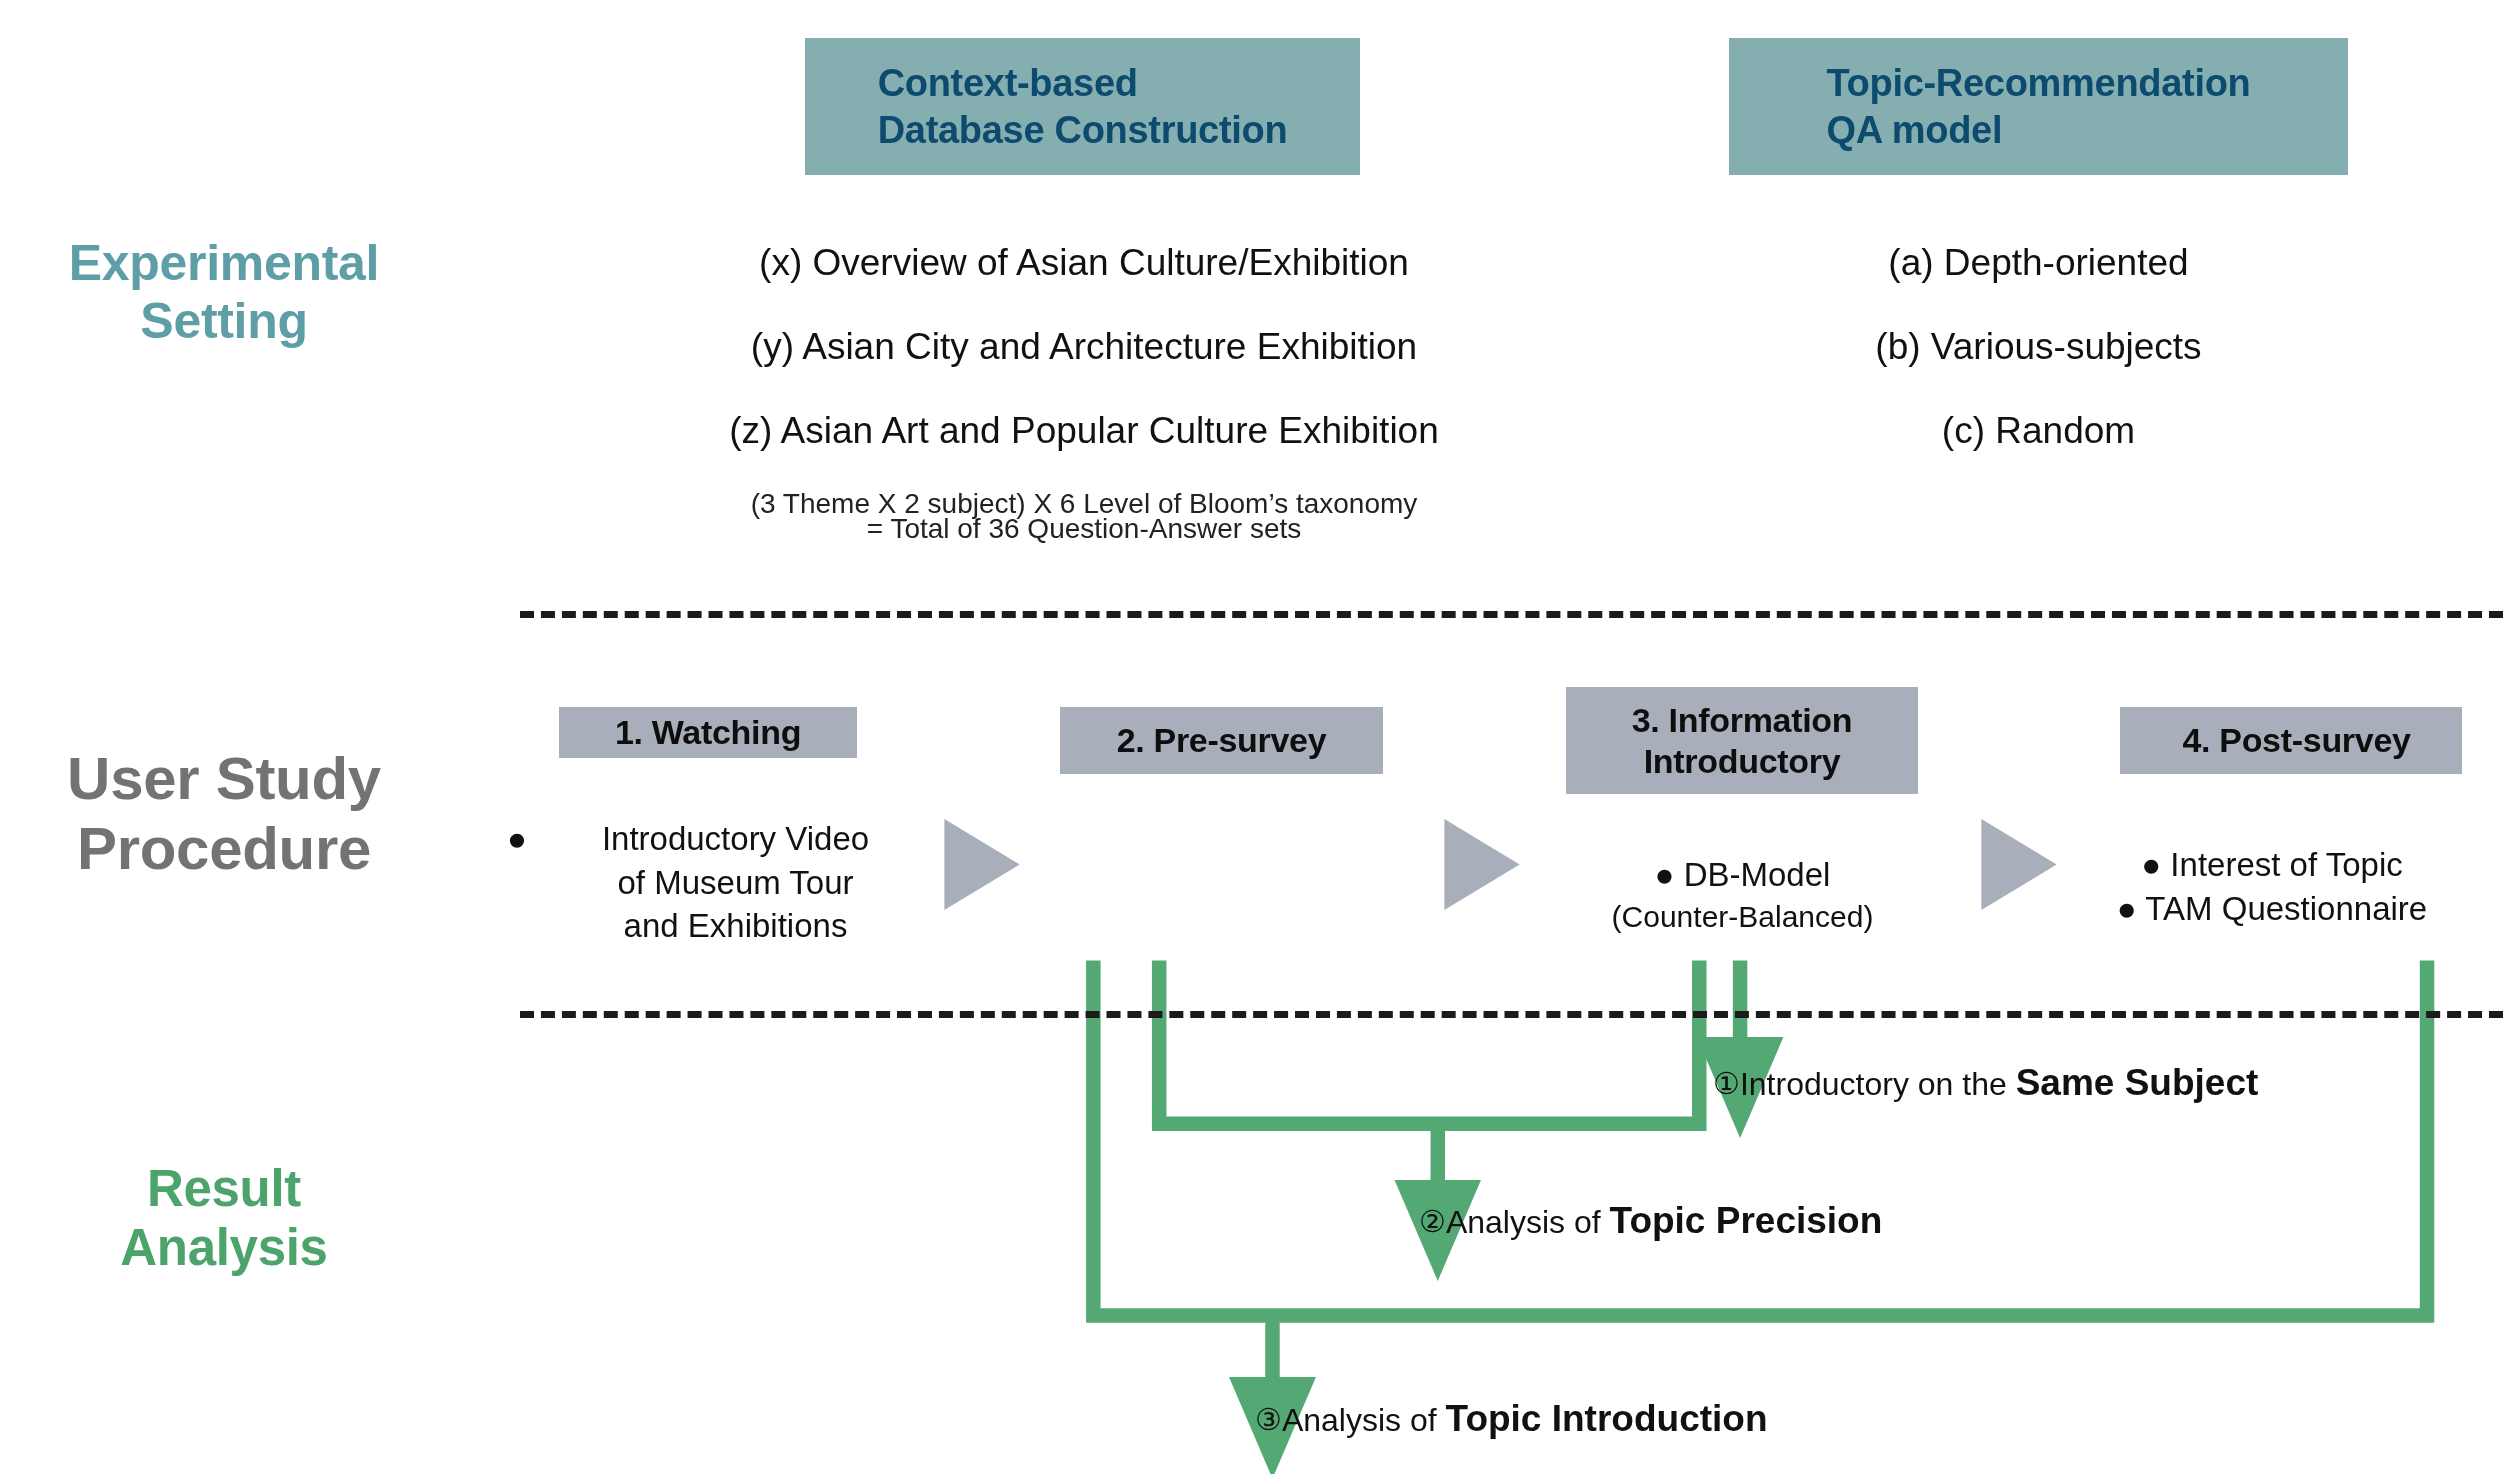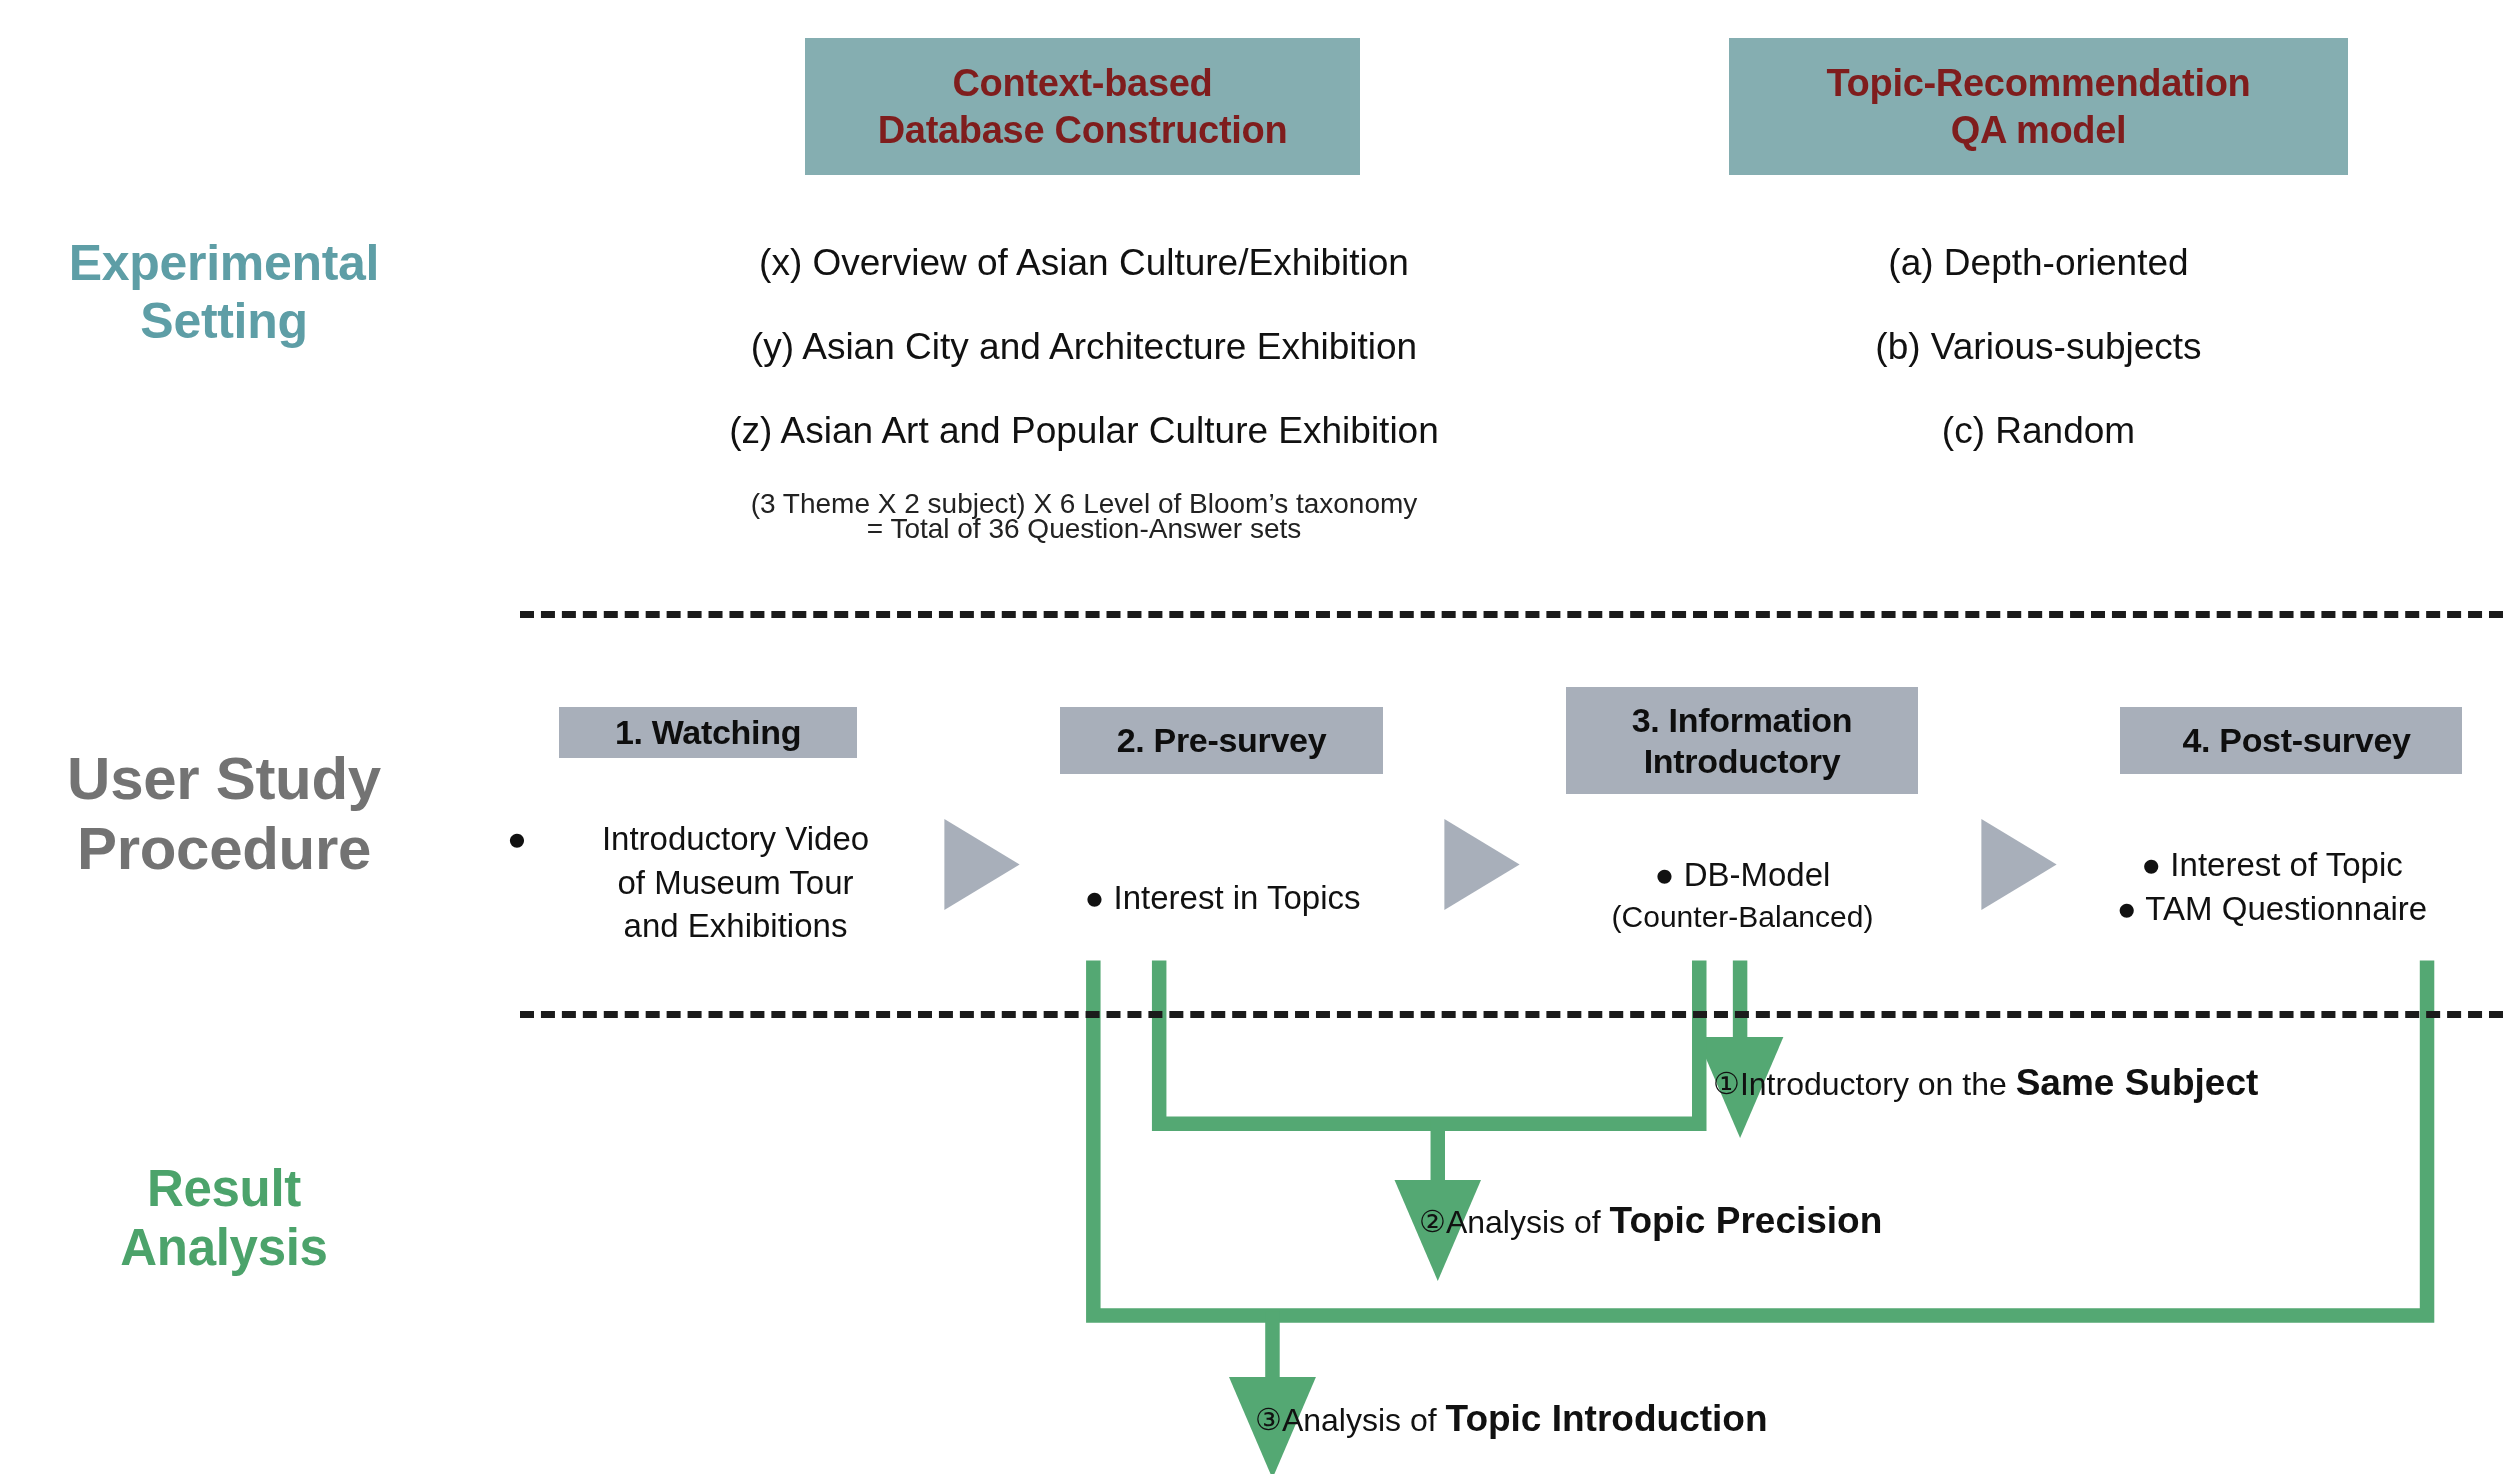--- a/index.html
+++ b/index.html
@@ -33,25 +33,24 @@
   }
   #label-result{
     left:13px; top:1159px; width:422px;
     font-size:51px; color:#4CA36B;
   }
 
   
   .teal-box{
     position:absolute;
     background:#85AEB1;
-    color:#7f1d1d;
+    color:#0c4a6e;
     font-weight:bold;
     font-size:38px;
     line-height:1.22;
-    text-align:center;
     display:flex;
     align-items:center;
     justify-content:center;
     letter-spacing:-0.3px;
   }
   #box-db{ left:805px; top:38px; width:555px; height:137px; }
   #box-qa{ left:1729px; top:38px; width:619px; height:137px; }
 
   
   .exp-col{position:absolute; text-align:center;}
@@ -225,23 +224,20 @@
 
   <div class="step-body" id="body-1">
     <span class="bul">●</span>
     <span class="txt">
       <span>Introductory Video</span><br>
       <span>of Museum Tour</span><br>
       <span>and Exhibitions</span>
     </span>
   </div>
 
-  <div class="step-body" id="body-2">
-    <div>● Interest in Topics</div>
-  </div>
 
   <div class="step-body" id="body-3">
     <div>● DB-Model</div>
     <div class="sub">(Counter-Balanced)</div>
   </div>
 
   <div class="step-body" id="body-4">
     <div>● Interest of Topic</div>
     <div>● TAM Questionnaire</div>
   </div>

